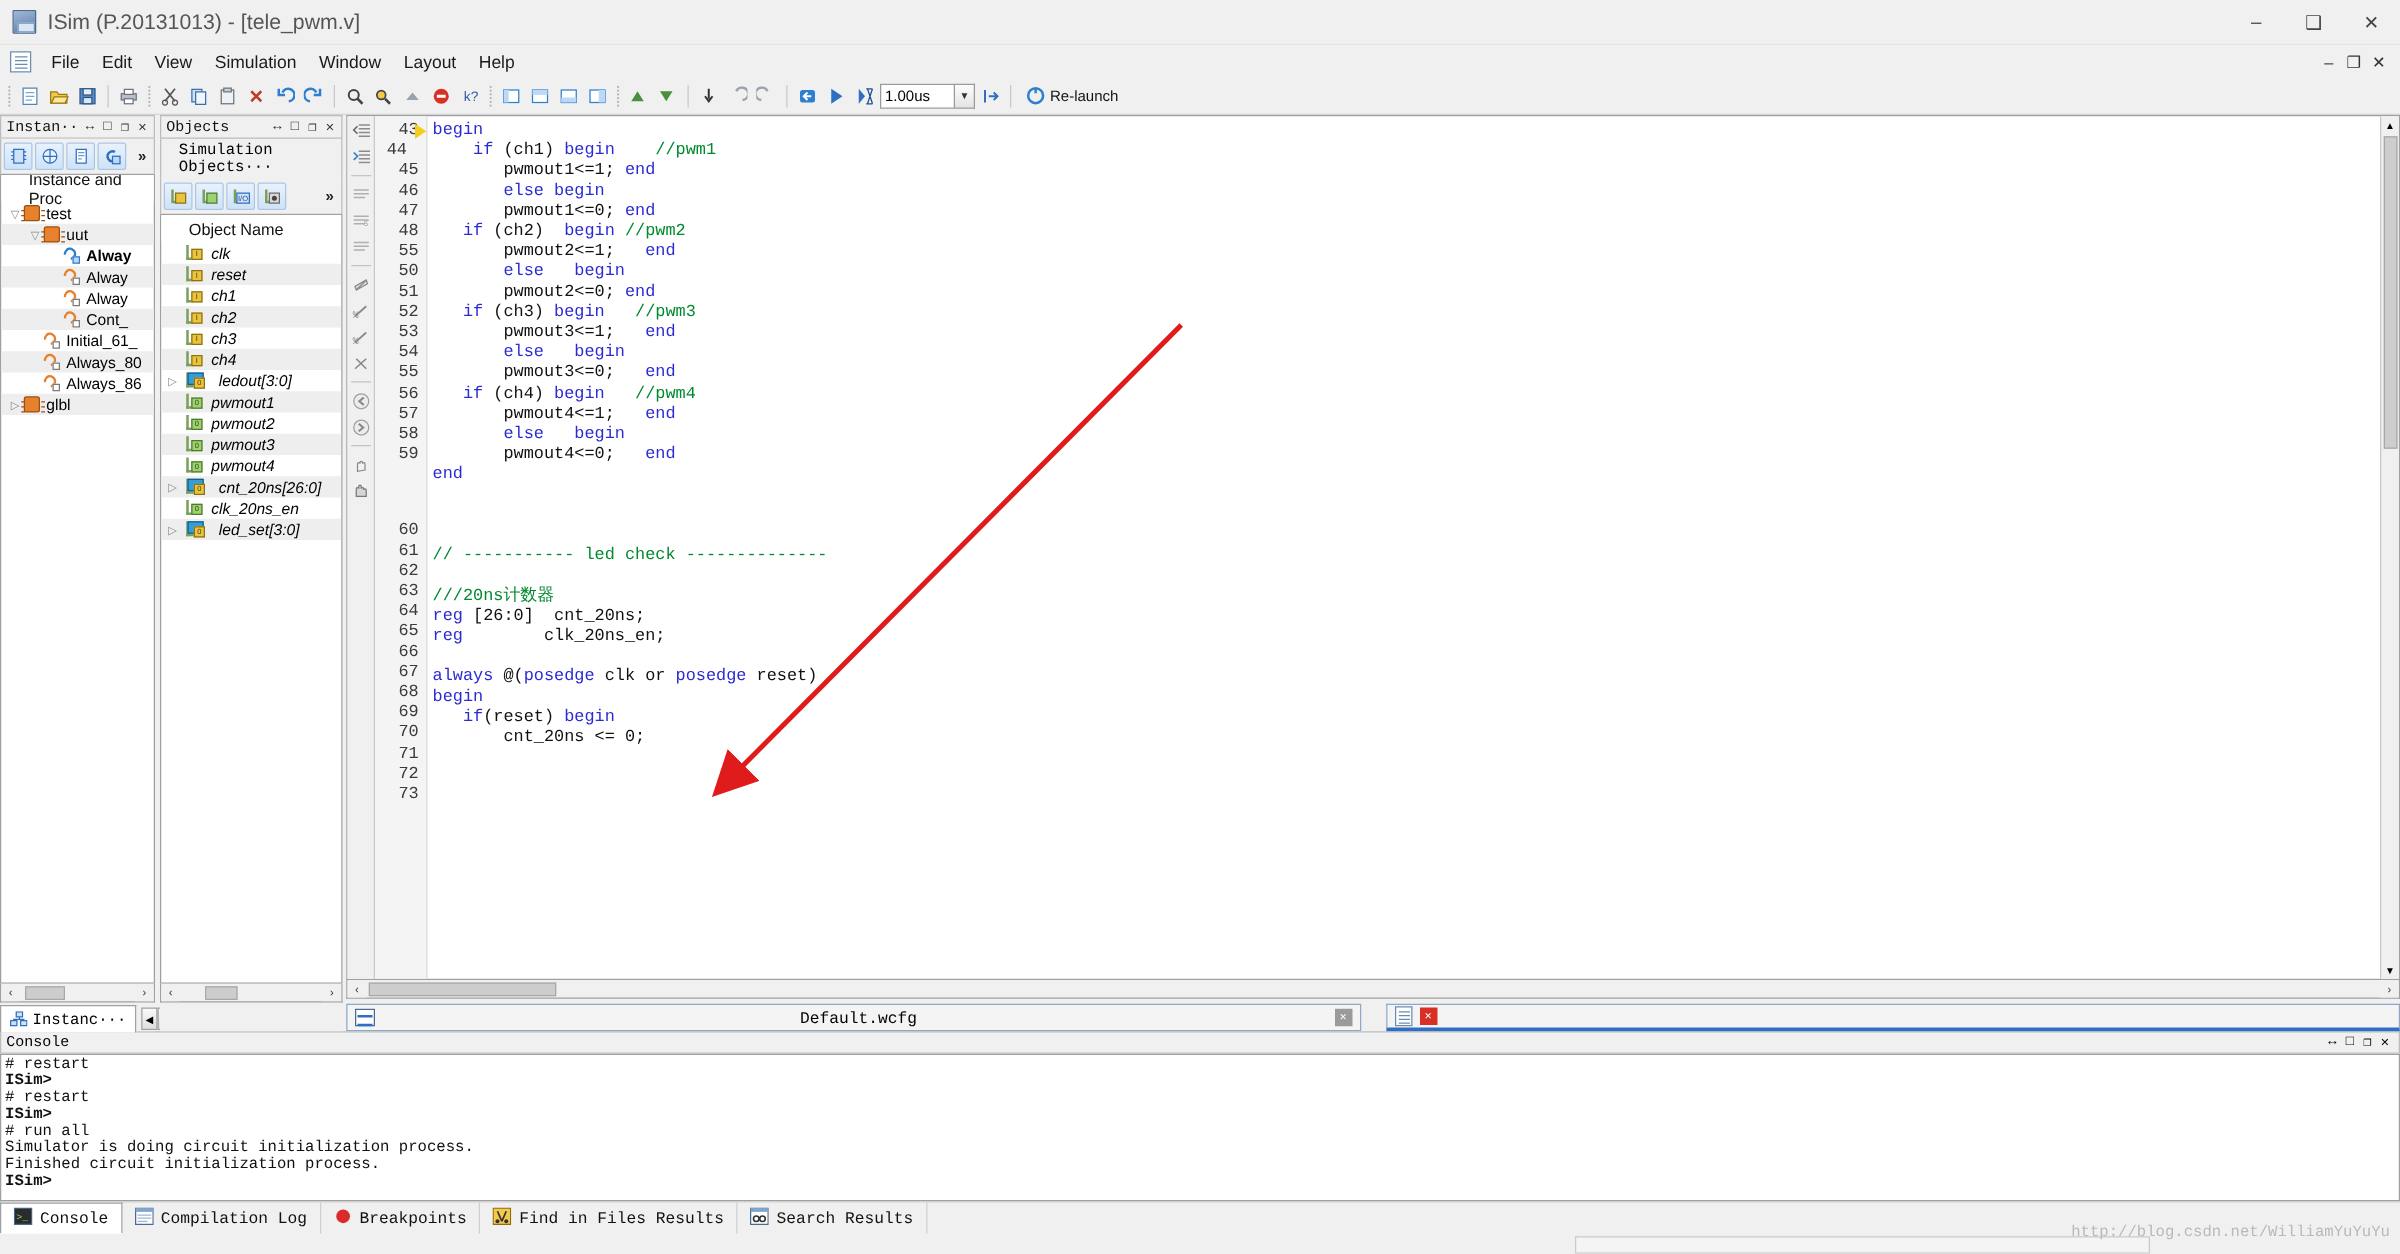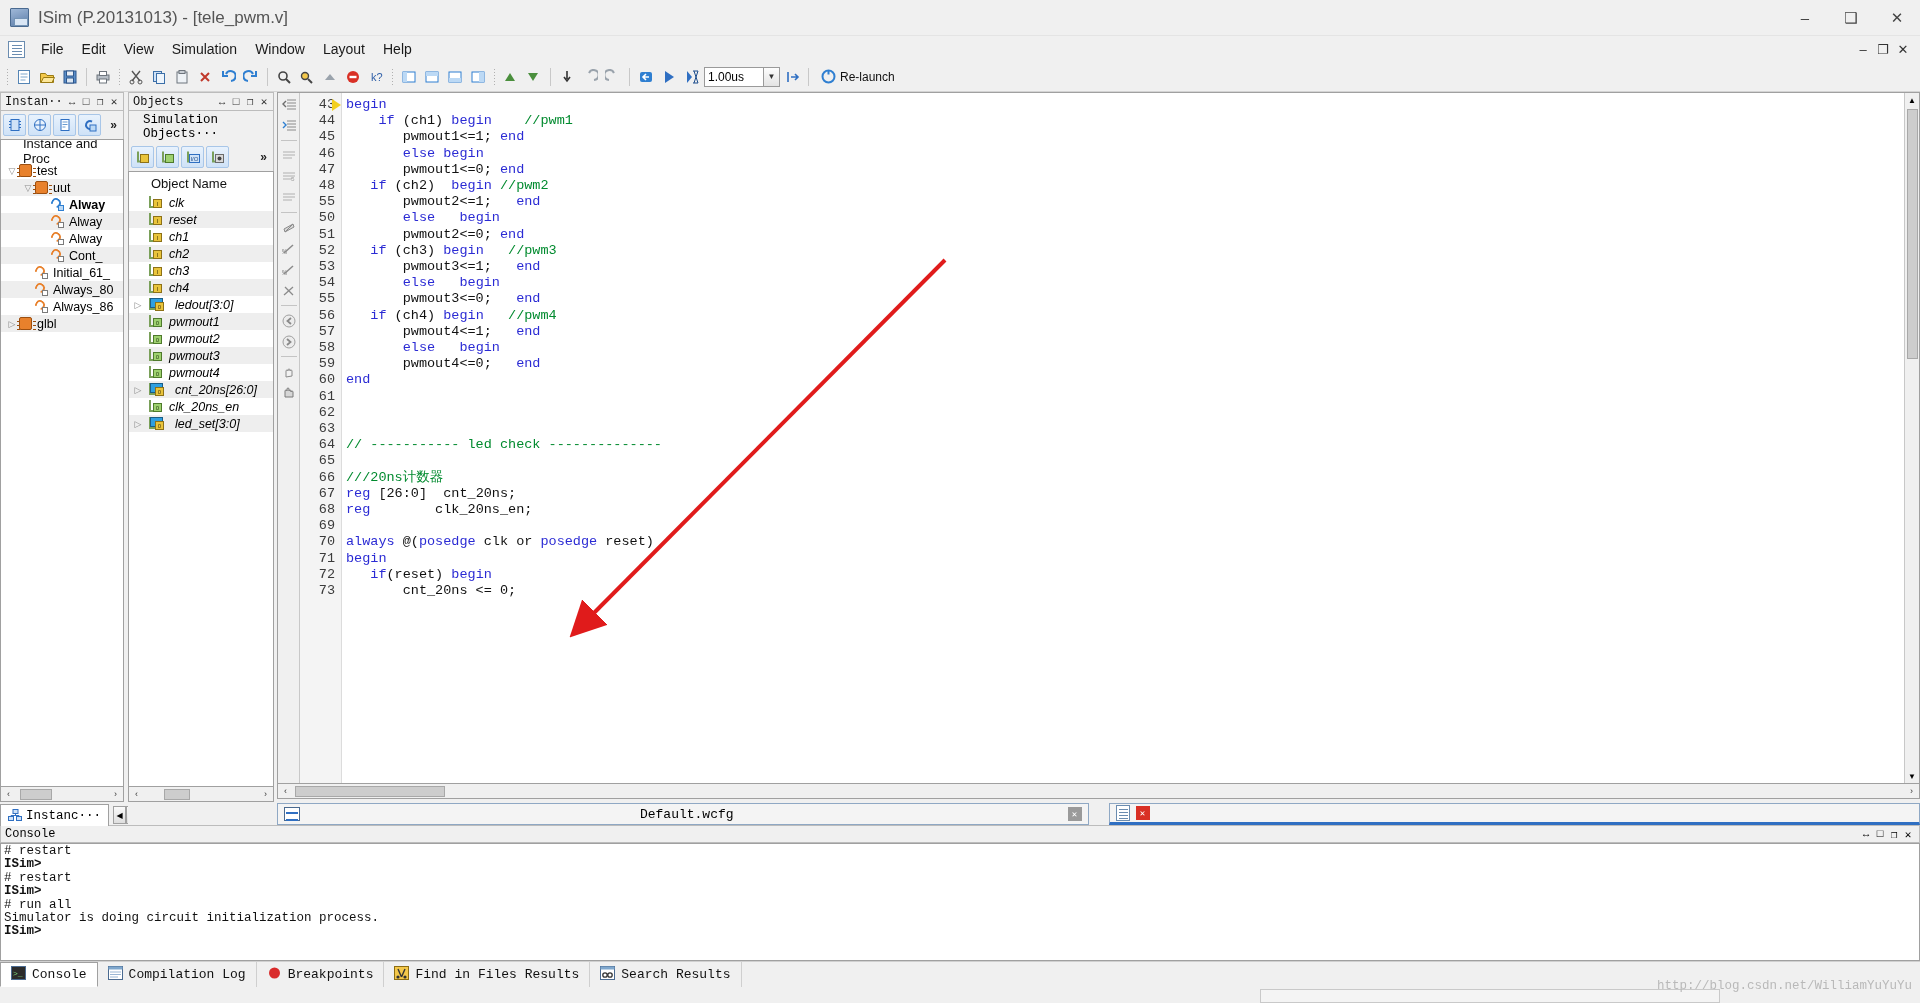--- a/index.html
+++ b/index.html
@@ -845,37 +845,37 @@
           <div class="esb-ico">
             <svg width="14" height="14">
                 <path d="M3 11V5a1 1 0 012 0V3a1 1 0 012 0v2a1 1 0 012 0v1a1 1 0 012 0v5z" fill="#d6d6d6" stroke="#7a7a7a"></path>
               </svg>
           </div>
         </div>
 
         <div class="code-area">
           <div class="gutter" id="gutter">
               <div style="padding-right: 6px;">43</div>
-              <div style="padding-right: 6px;">44</div>
+              <div style="padding-right: 6px; text-align: center;">44</div>
               <div style="padding-right: 6px;">45</div>
               <div style="padding-right: 6px;">46</div>
               <div style="padding-right: 6px;">47</div>
               <div style="padding-right: 6px;">48</div>
               <div style="padding-right: 6px;">55</div>
               <div style="padding-right: 6px;">50</div>
               <div style="padding-right: 6px;">51</div>
               <div style="padding-right: 6px;">52</div>
               <div style="padding-right: 6px;">53</div>
               <div style="padding-right: 6px;">54</div>
               <div style="padding-right: 6px;">55</div>
               <div style="padding-right: 6px;">56</div>
               <div style="padding-right: 6px;">57</div>
               <div style="padding-right: 6px;">58</div>
               <div style="padding-right: 6px;">59</div>
-              <div style="padding-right: 6px;">60</div>
+              <div style="padding-right: 6px; margin-top: 45px;">60</div>
               <div style="padding-right: 6px;">61</div>
               <div style="padding-right: 6px;">62</div>
               <div style="padding-right: 6px;">63</div>
               <div style="padding-right: 6px;">64</div>
               <div style="padding-right: 6px;">65</div>
               <div style="padding-right: 6px;">66</div>
               <div style="padding-right: 6px;">67</div>
               <div style="padding-right: 6px;">68</div>
               <div style="padding-right: 6px;">69</div>
               <div style="padding-right: 6px;">70</div>
@@ -931,20 +931,21 @@
       <span class="pbtn">❐</span>
       <span class="pbtn">✕</span>
     </div>
     <div class="console-body" id="console-body">
         <div><span># restart</span></div>
         <div><span class="b">ISim&gt;</span></div>
         <div><span># restart</span></div>
         <div><span class="b">ISim&gt;</span></div>
         <div><span># run all</span></div>
         <div><span>Simulator is doing circuit initialization process.</span></div>
+        <div><span>Finished circuit initialization process.</span></div>
         <div><span class="b">ISim&gt;</span></div>
       </div>
     <div class="console-tabs" id="console-tabs">
         <div class="ctab active">
           <span><svg width="15" height="14">
               <rect x="0.5" y="0.5" width="14" height="13" fill="#2b2b2b" stroke="#4a6a90"></rect>
               <text x="2" y="10" font-size="8" fill="#7ad67a" font-family="Liberation Mono">&gt;_</text>
             </svg></span>
           <span>Console</span>
         </div>

